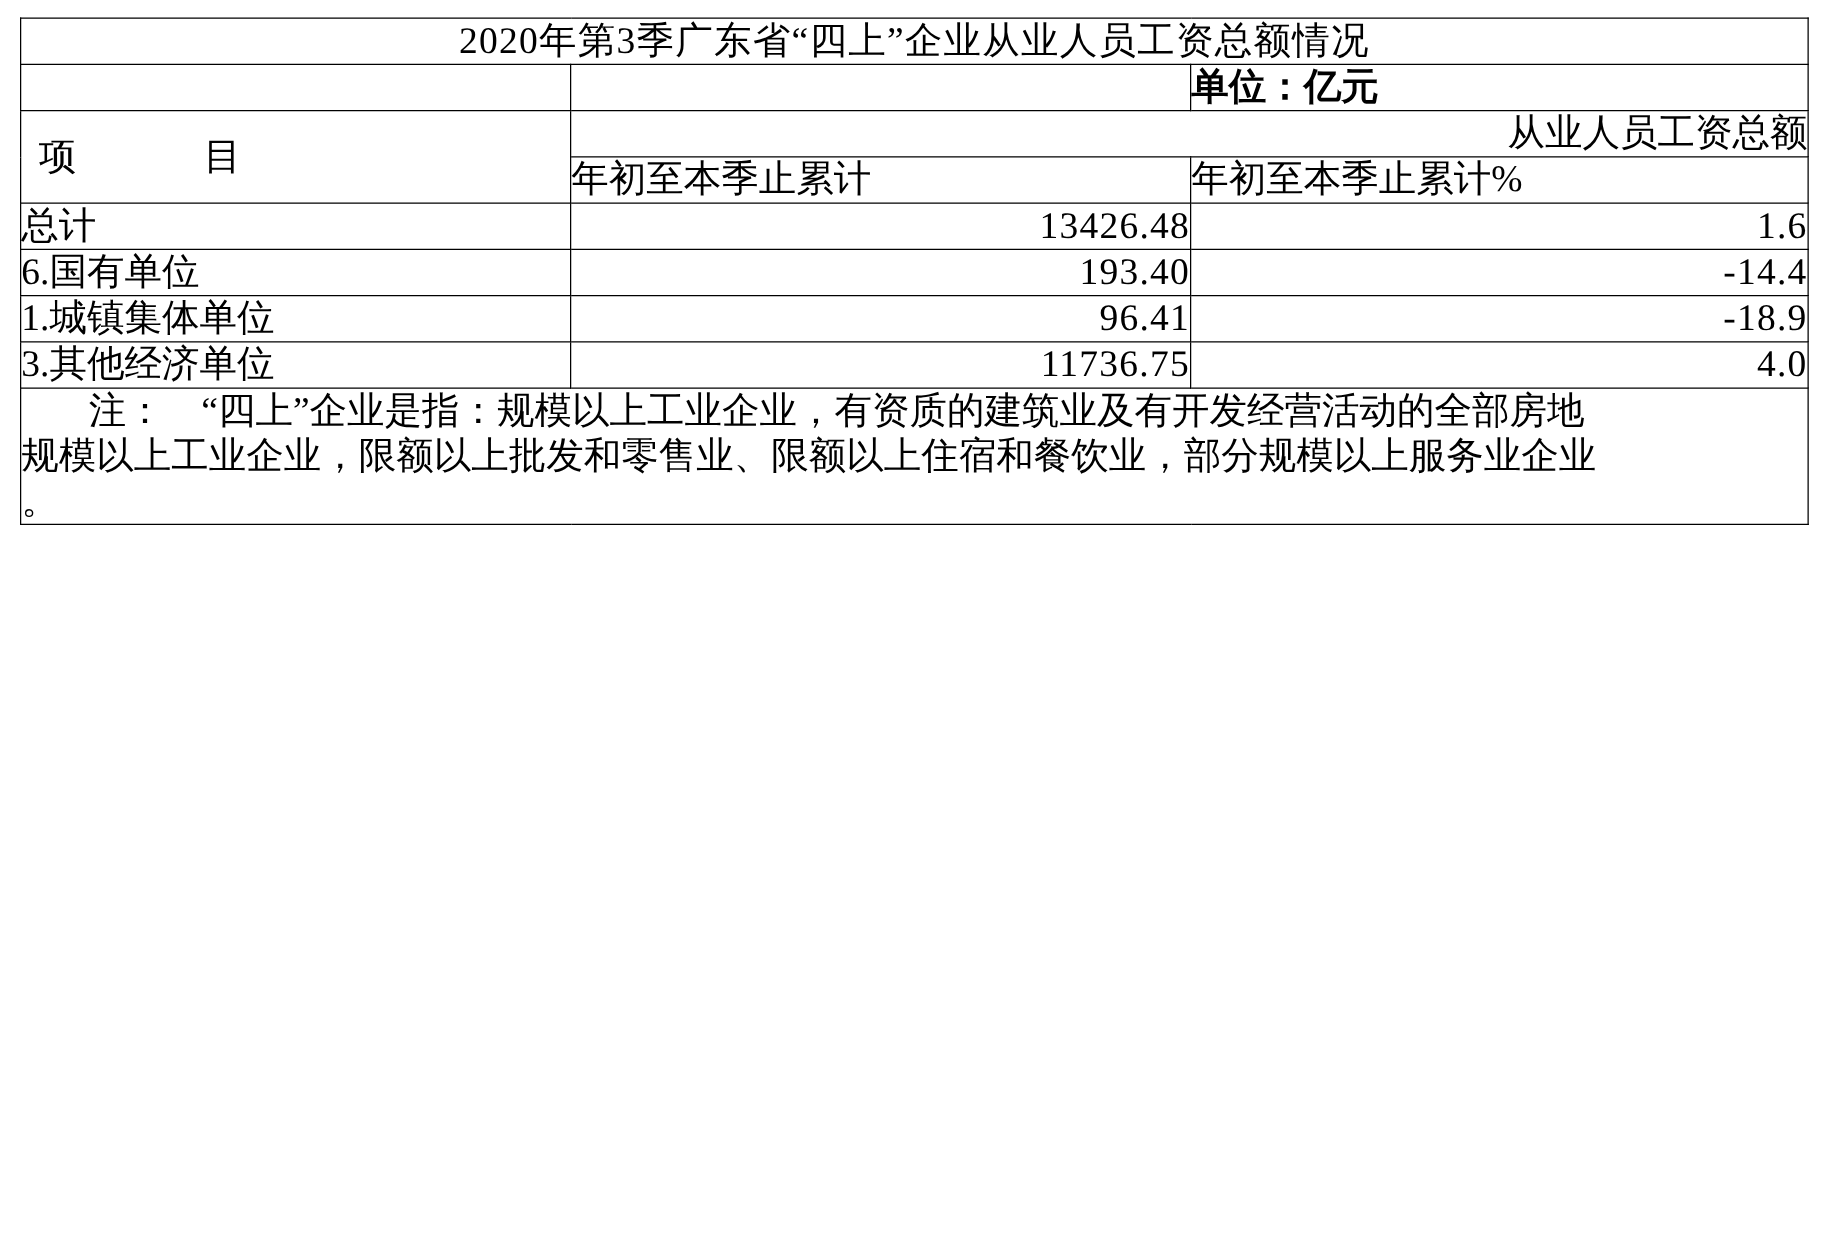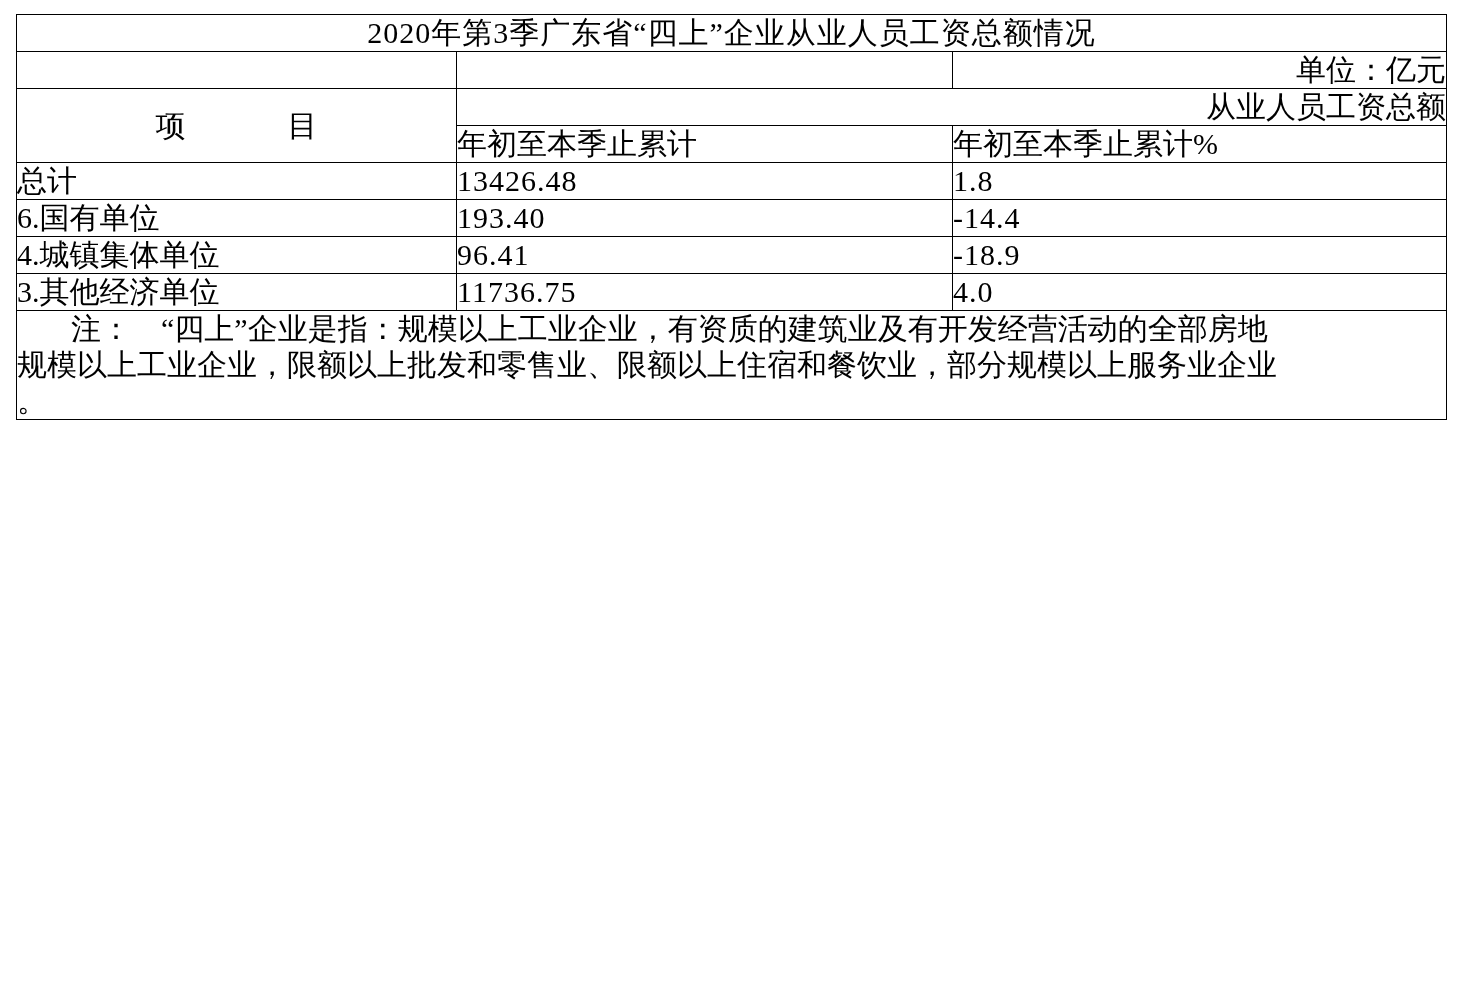--- a/index.html
+++ b/index.html
@@ -40,28 +40,28 @@
   col.c3 { width: 494px; }
 
   .title-cell {
     text-align: center;
     font-size: 40px;
     padding: 14px 0 16px 0;
     letter-spacing: 1px;
     white-space: nowrap;
   }
   .unit-cell {
-    text-align: right;
+    text-align: left;
     padding: 18px 16px 18px 0;
     font-size: 32px;
     white-space: nowrap;
+    font-weight: bold;
   }
   .blank-cell { }
   .item-head {
-    text-align: center;
     font-size: 32px;
     padding: 0;
   }
   .item-head .sp {
     letter-spacing: 14px;
     padding-left: 14px;
   }
   .group-head {
     text-align: right;
     font-size: 32px;
@@ -73,21 +73,21 @@
     padding: 32px 0 30px 0;
     white-space: nowrap;
   }
   .row-label {
     text-align: left;
     padding: 22px 0 22px 14px;
     font-size: 30px;
     white-space: nowrap;
   }
   .row-value {
-    text-align: left;
+    text-align: right;
     padding: 22px 22px 22px 0;
     font-size: 30px;
     font-family: "Liberation Serif", "DejaVu Serif", serif;
     letter-spacing: 1px;
     white-space: nowrap;
   }
   .note-cell {
     text-align: left;
     font-size: 27px;
     line-height: 1.45;
@@ -127,29 +127,29 @@
         <td class="group-head" colspan="2">从业人员工资总额</td>
       </tr>
       <tr>
         <td class="sub-head">年初至本季止累计</td>
         <td class="sub-head">年初至本季止累计%</td>
       </tr>
 
       <tr>
         <td class="row-label">总计</td>
         <td class="row-value">13426.48</td>
-        <td class="row-value">1.8</td>
+        <td class="row-value">1.6</td>
       </tr>
       <tr>
         <td class="row-label">6.国有单位</td>
         <td class="row-value">193.40</td>
         <td class="row-value">-14.4</td>
       </tr>
       <tr>
-        <td class="row-label">4.城镇集体单位</td>
+        <td class="row-label">1.城镇集体单位</td>
         <td class="row-value">96.41</td>
         <td class="row-value">-18.9</td>
       </tr>
       <tr>
         <td class="row-label">3.其他经济单位</td>
         <td class="row-value">11736.75</td>
         <td class="row-value">4.0</td>
       </tr>
 
       <tr>

